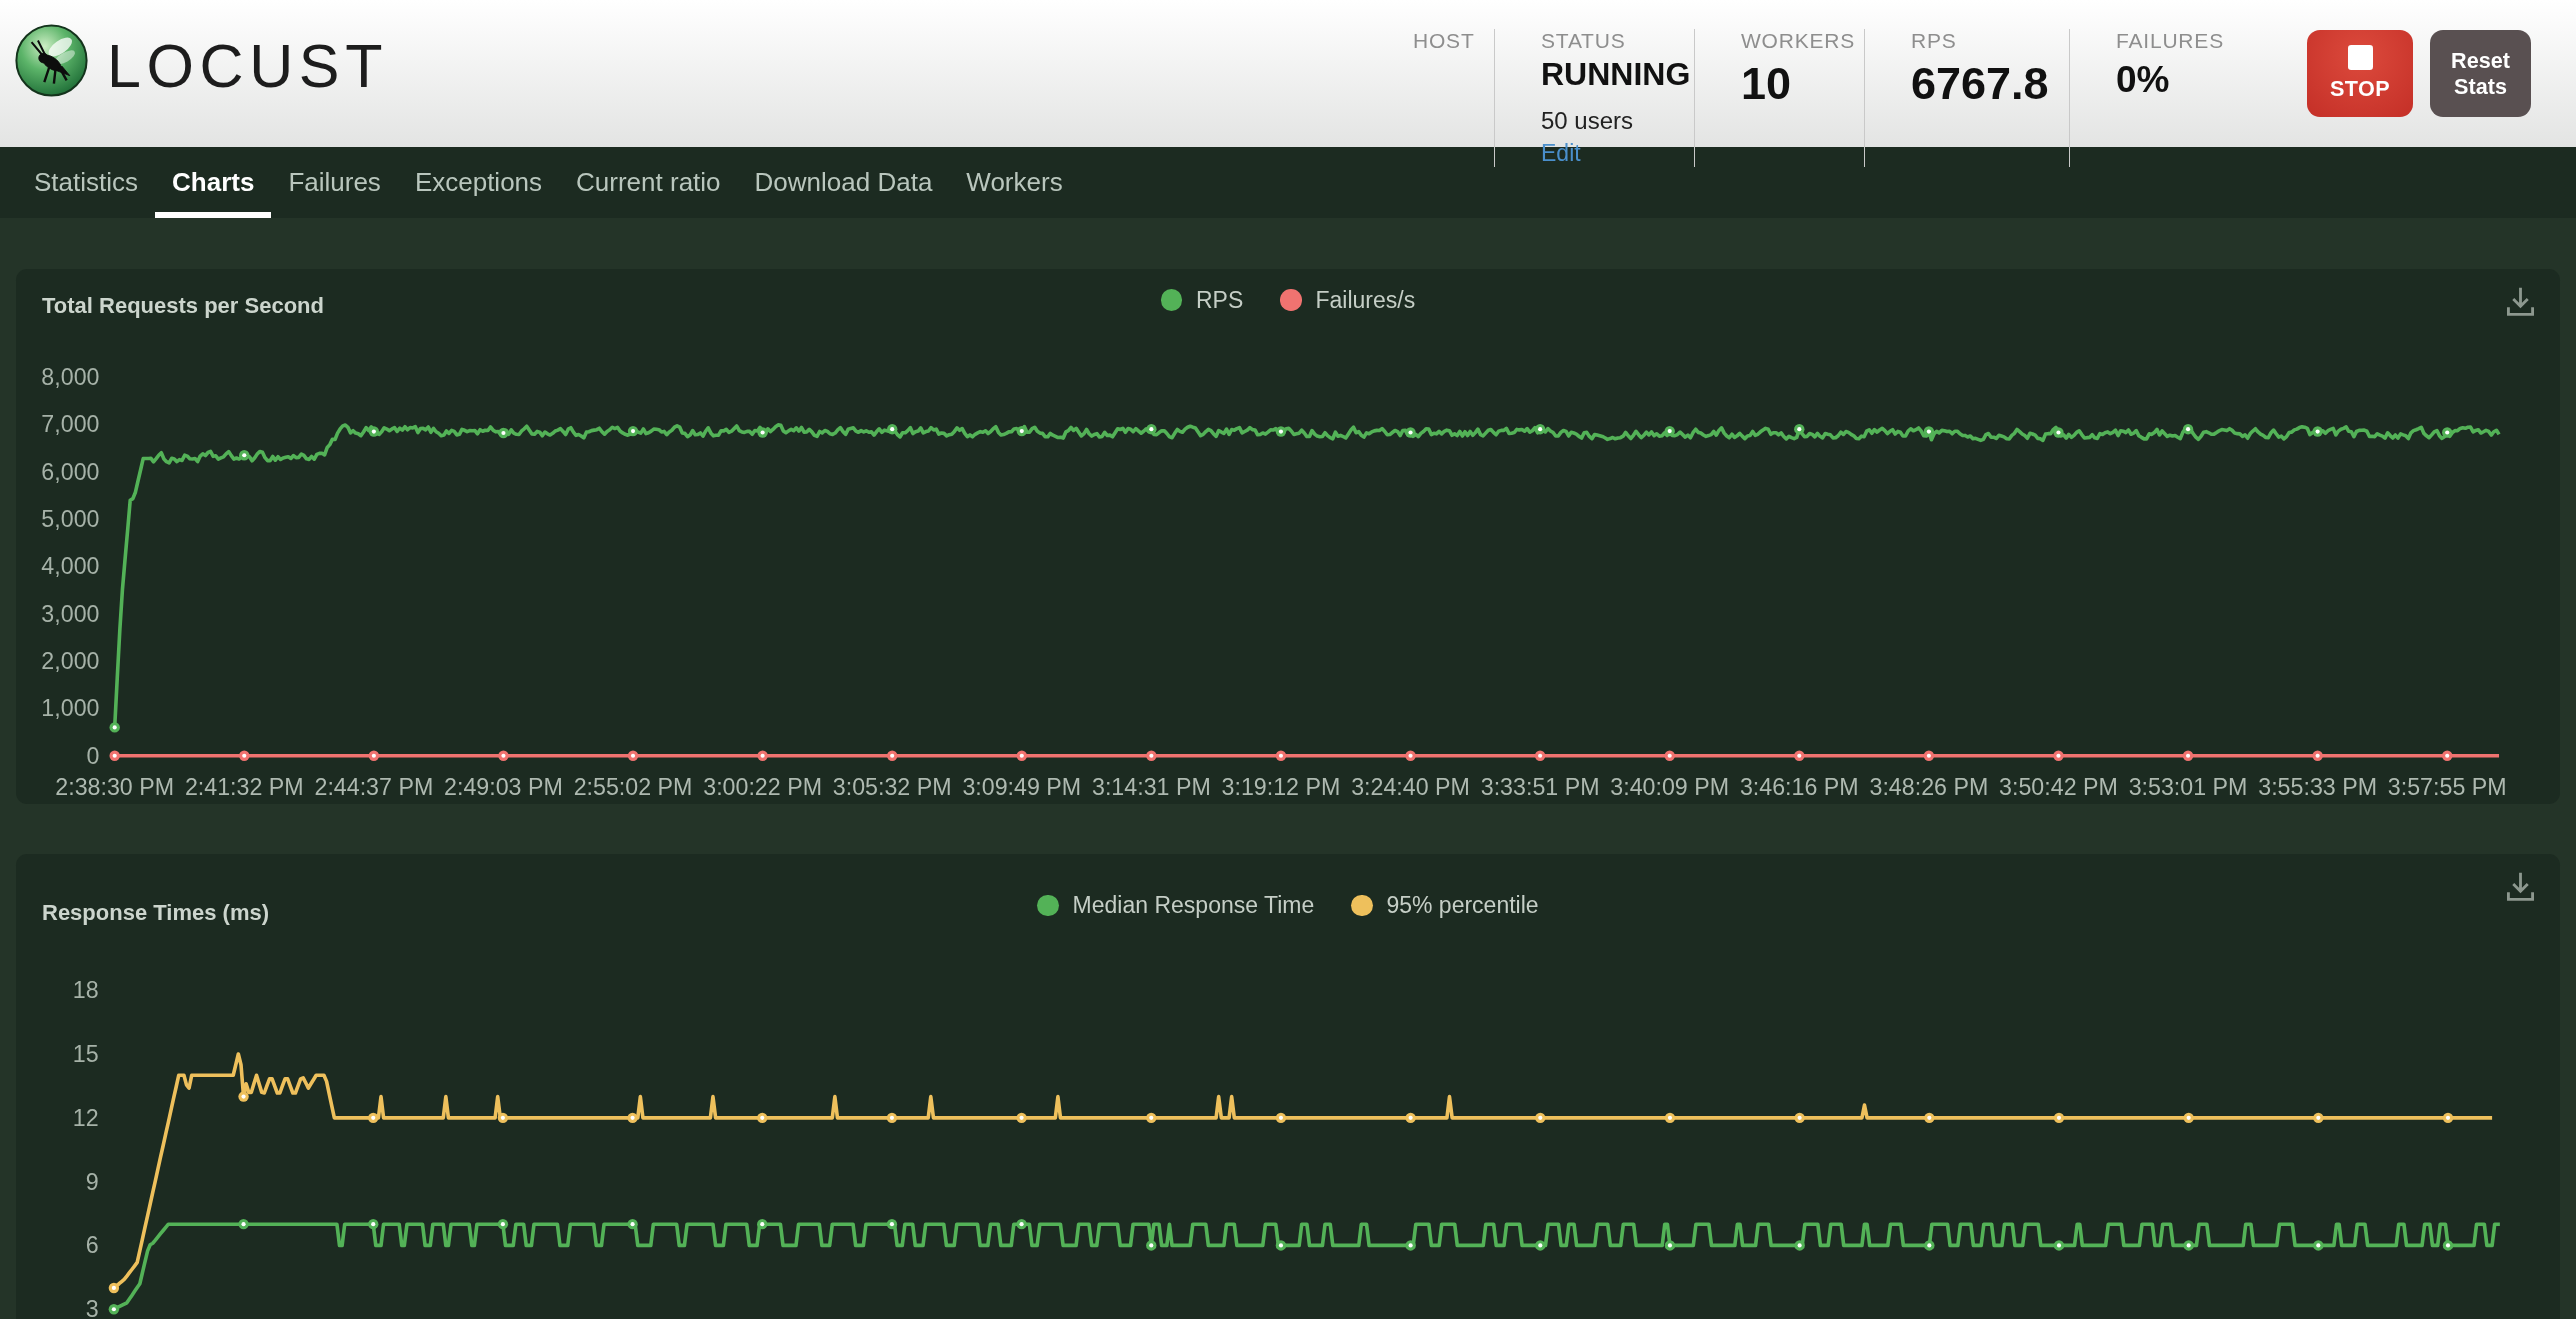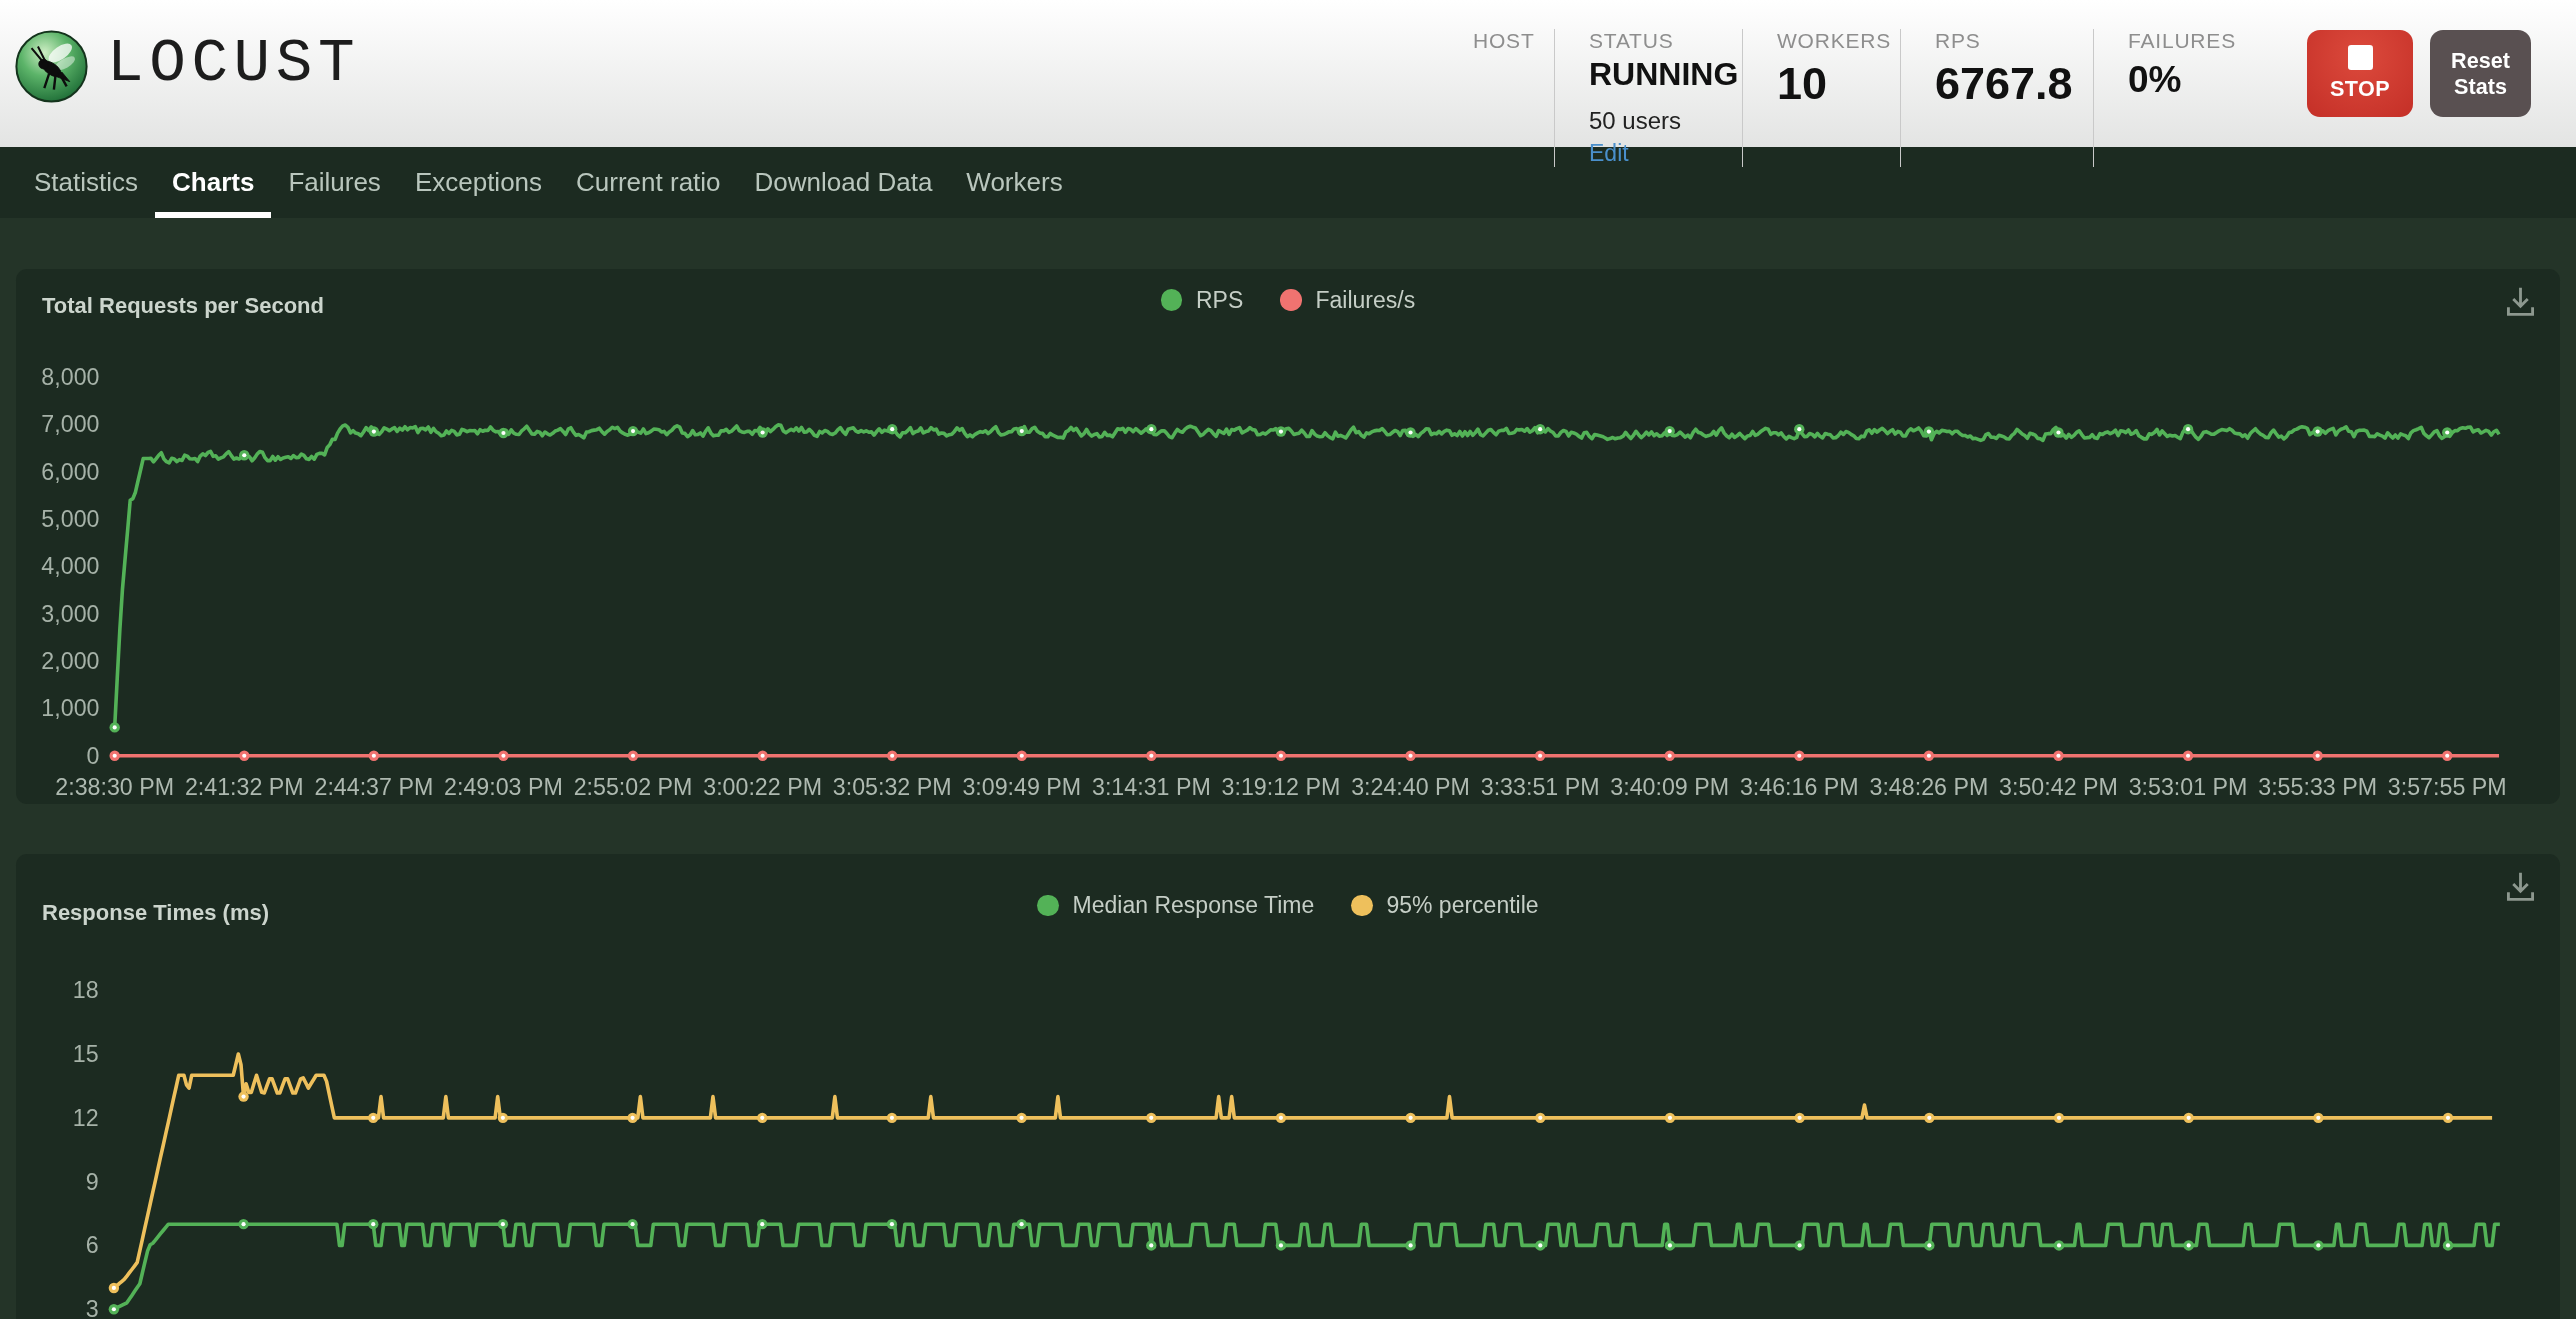--- a/index.html
+++ b/index.html
@@ -2,24 +2,24 @@
 <html style="font-size:13px"><head>
 <meta charset="utf-8">
 <style>
   * { margin:0; padding:0; box-sizing:border-box; }
   html,body { width:2576px; height:1319px; overflow:hidden;
     font-family:"Liberation Sans", sans-serif; background:#243428; }
 
   
   .app-header { position:relative; width:100%; height:147px;
     background:linear-gradient(#ffffff, #e3e4e3); }
-  .logo { position:absolute; left:14.4px; top:29px; display:flex; align-items:flex-start;font-family:Liberation Mono, monospace; }
+  .logo { position:absolute; left:14.4px; top:23px; display:flex; align-items:flex-end; }
   .logo-text { font-size:61px; font-weight:300; letter-spacing:5.6px; color:#1d1d1d;
     margin-left:17.6px; }
-  .stats-row { position:absolute; left:1473px; top:29px; display:flex; }
+  .stats-row { position:absolute; left:1413px; top:29px; display:flex;gap:12px; }
   .stat-block { padding-right:30px; border-right:1.6px solid #c9c9c9; margin-right:34px;
     min-height:87px; }
   .stat-block.last { border-right:none; }
   .stat-label { font-size:21px; color:#8e8e8e; font-weight:400; letter-spacing:0.8px; }
   .stat-value-big { font-size:45px; font-weight:700; color:#111; margin-top:4.8px; }
   .stat-value-med { font-size:37px; font-weight:700; color:#111; margin-top:6.4px; }
   .stat-value-run { font-size:32px; font-weight:700; color:#111; margin-top:3.2px; }
   .stat-sub { font-size:24px; color:#222; margin-top:14px; }
   .stat-link { font-size:23px; color:#4a8fcb; margin-top:4.8px; cursor:pointer; }
   .btn { position:absolute; top:30px; height:87px; border:none; border-radius:13px;

